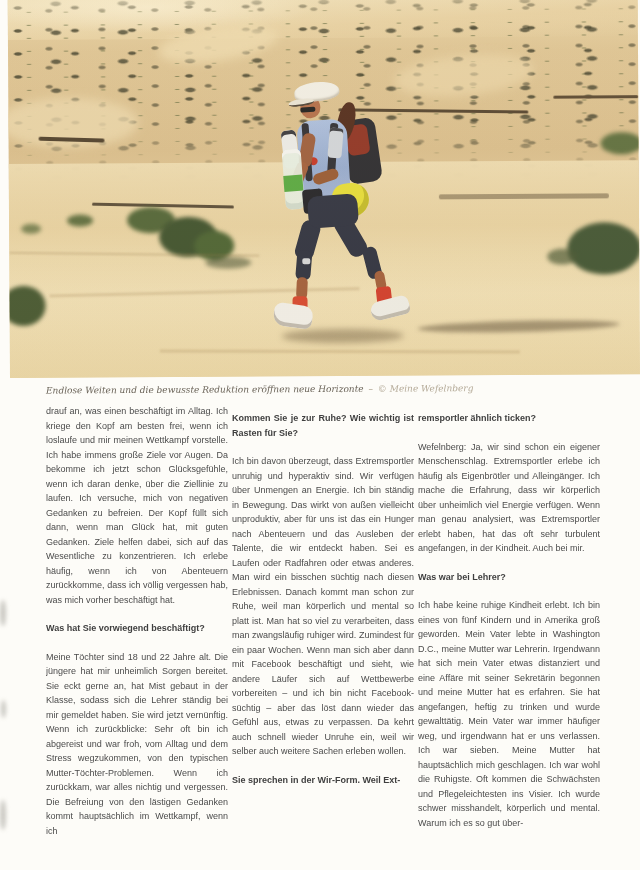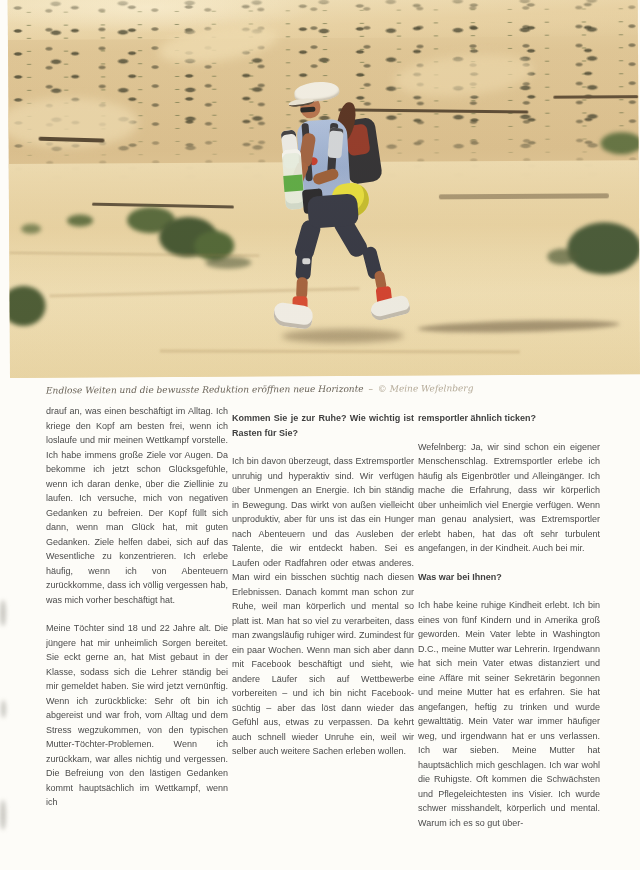--- a/index.html
+++ b/index.html
@@ -129,30 +129,32 @@
 
   <div class="caption">
     <span>Endlose Weiten und die bewusste Reduktion eröffnen neue Horizonte</span>
     <span class="sep">–</span>
     <span class="credit">© Meine Wefelnberg</span>
   </div>
 
   <div class="columns">
     <div class="col">
       <p>drauf an, was einen beschäftigt im Alltag. Ich kriege den Kopf am besten frei, wenn ich loslaufe und mir meinen Wettkampf vorstelle. Ich habe immens große Ziele vor Augen. Da bekomme ich jetzt schon Glücksgefühle, wenn ich daran denke, über die Ziellinie zu laufen. Ich versuche, mich von negativen Gedanken zu befreien. Der Kopf füllt sich dann, wenn man Glück hat, mit guten Gedanken. Ziele helfen dabei, sich auf das Wesentliche zu konzentrieren. Ich erlebe häufig, wenn ich von Abenteuern zurückkomme, dass ich völlig vergessen hab, was mich vorher beschäftigt hat.</p>
+      <p class="q">Was hat Sie vorwiegend beschäftigt?</p>
       <p>Meine Töchter sind 18 und 22 Jahre alt. Die jüngere hat mir unheimlich Sorgen bereitet. Sie eckt gerne an, hat Mist gebaut in der Klasse, sodass sich die Lehrer ständig bei mir gemeldet haben. Sie wird jetzt vernünftig. Wenn ich zurückblicke: Sehr oft bin ich abgereist und war froh, vom Alltag und dem Stress wegzukommen, von den typischen Mutter-Töchter-Problemen. Wenn ich zurückkam, war alles nichtig und vergessen. Die Befreiung von den lästigen Gedanken kommt hauptsächlich im Wettkampf, wenn ich</p>
     </div>
     <div class="col">
       <p class="q">Kommen Sie je zur Ruhe? Wie wichtig ist Rasten für Sie?</p>
       <p>Ich bin davon überzeugt, dass Extremsportler unruhig und hyperaktiv sind. Wir verfügen über Unmengen an Energie. Ich bin ständig in Bewegung. Das wirkt von außen vielleicht unproduktiv, aber für uns ist das ein Hunger nach Abenteuern und das Ausleben der Talente, die wir entdeckt haben. Sei es Laufen oder Radfahren oder etwas anderes. Man wird ein bisschen süchtig nach diesen Erlebnissen. Danach kommt man schon zur Ruhe, weil man körperlich und mental so platt ist. Man hat so viel zu verarbeiten, dass man zwangsläufig ruhiger wird. Zumindest für ein paar Wochen. Wenn man sich aber dann mit Facebook beschäftigt und sieht, wie andere Läufer sich auf Wettbewerbe vorbereiten – und ich bin nicht Facebook-süchtig – aber das löst dann wieder das Gefühl aus, etwas zu verpassen. Da kehrt auch schnell wieder Unruhe ein, weil wir selber auch weitere Sachen erleben wollen.</p>
+      <p class="q">Sie sprechen in der Wir-Form. Weil Ext-</p>
     </div>
     <div class="col">
       <p class="q">remsportler ähnlich ticken?</p>
       <p>Wefelnberg: Ja, wir sind schon ein eigener Menschenschlag. Extremsportler erlebe ich häufig als Eigenbrötler und Alleingänger. Ich mache die Erfahrung, dass wir körperlich über unheimlich viel Energie verfügen. Wenn man genau analysiert, was Extremsportler erlebt haben, hat das oft sehr turbulent angefangen, in der Kindheit. Auch bei mir.</p>
-      <p class="q">Was war bei Ihnen?</p>
+      <p class="q">Was war bei Lehrer?</p>
       <p>Ich habe keine ruhige Kindheit erlebt. Ich bin eines von fünf Kindern und in Amerika groß geworden. Mein Vater lebte in Washington D.C., meine Mutter war Lehrerin. Irgendwann hat sich mein Vater etwas distanziert und eine Affäre mit seiner Sekretärin begonnen und meine Mutter hat es erfahren. Sie hat angefangen, heftig zu trinken und wurde gewalttätig. Mein Vater war immer häufiger weg, und irgendwann hat er uns verlassen. Ich war sieben. Meine Mutter hat hauptsächlich mich geschlagen. Ich war wohl die Ruhigste. Oft kommen die Schwächsten und Pflegeleichtesten ins Visier. Ich wurde schwer misshandelt, körperlich und mental. Warum ich es so gut über-</p>
     </div>
   </div>
 
   <div class="scan-smudge" style="left:0;top:600px;width:6px;height:26px;"></div>
   <div class="scan-smudge" style="left:1px;top:700px;width:5px;height:18px;"></div>
   <div class="scan-smudge" style="left:0;top:800px;width:6px;height:30px;"></div>
 </div>
 
 </body></html>

